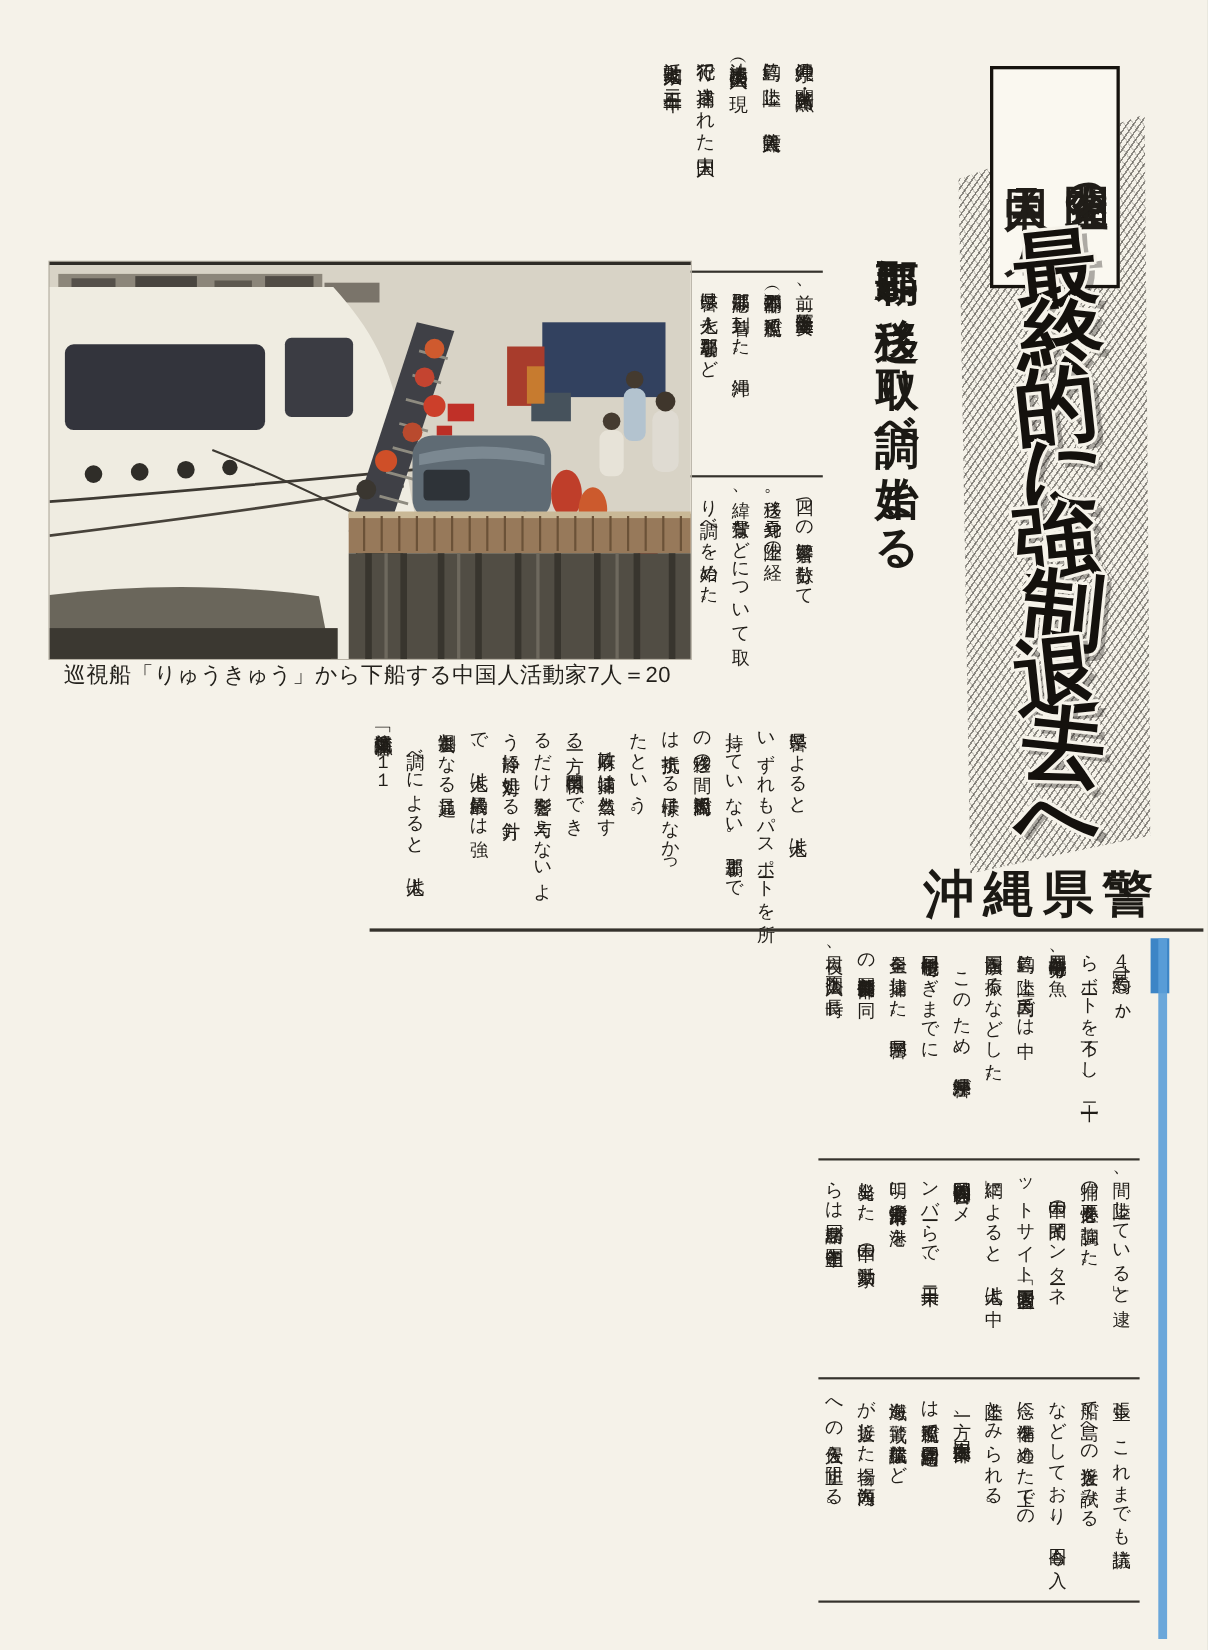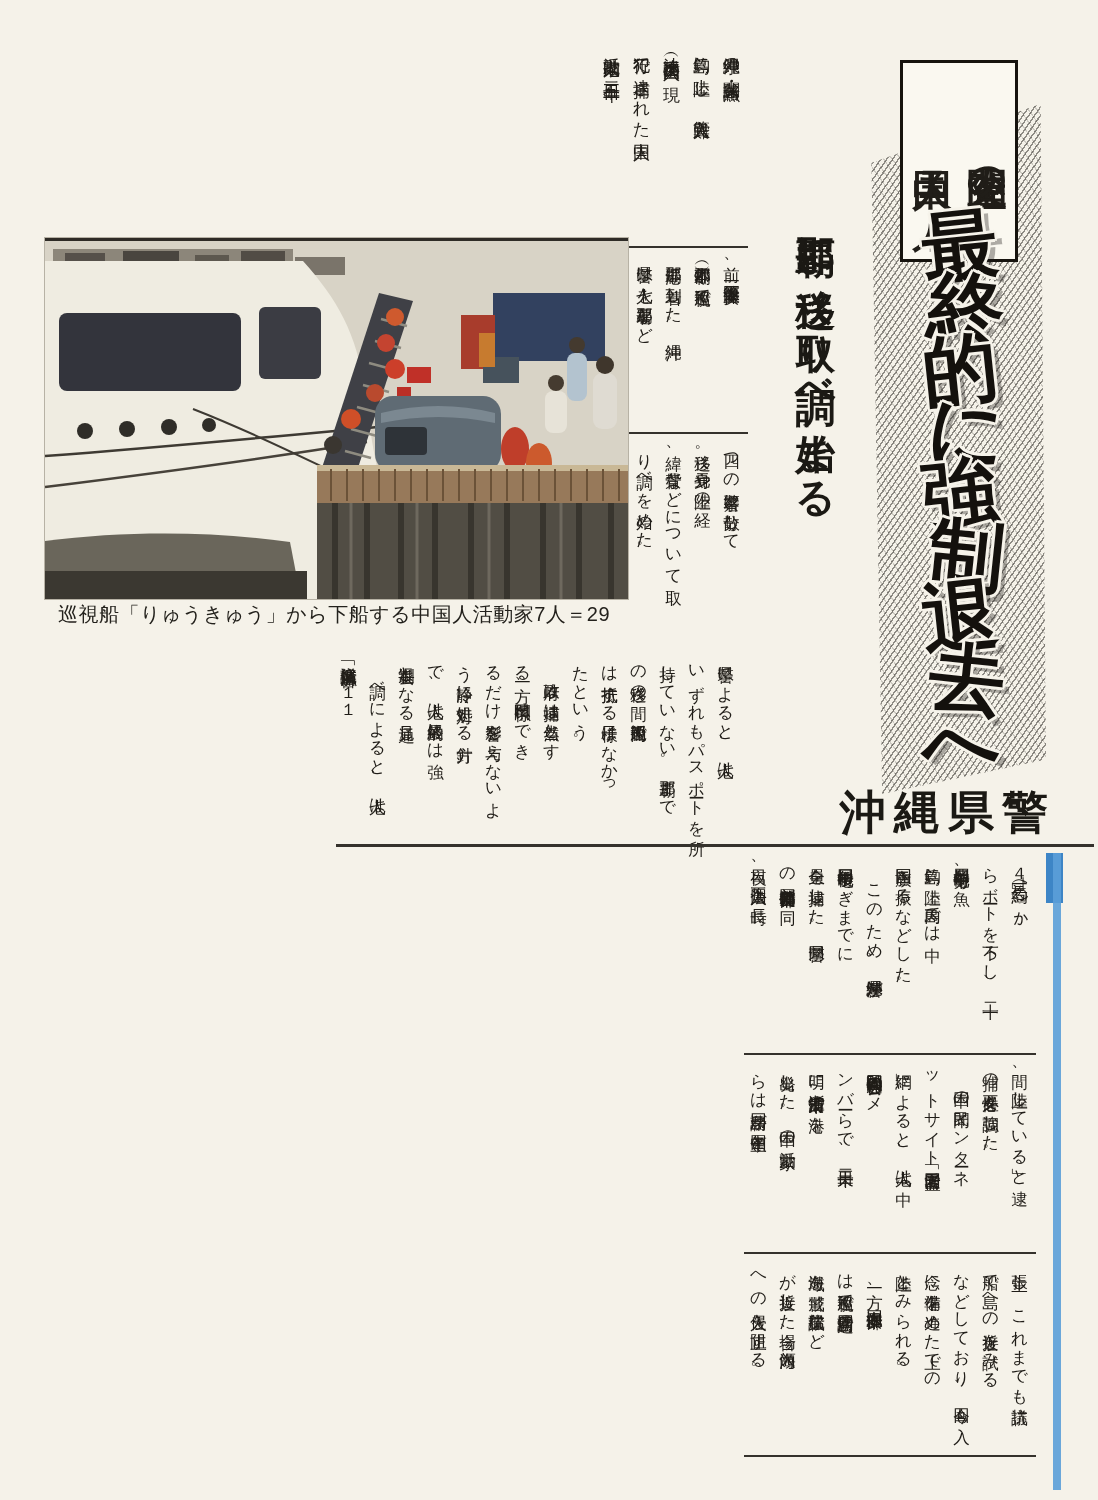--- a/index.html
+++ b/index.html
@@ -172,21 +172,21 @@
       <rect x="272" y="226" width="311" height="36" fill="#97795a"></rect>
       <rect x="272" y="224" width="311" height="6" fill="#c9b896"></rect>
       <path d="M286,228 v32 M302,228 v32 M318,228 v32 M334,228 v32 M350,228 v32 M366,228 v32 M382,228 v32 M398,228 v32 M414,228 v32 M430,228 v32 M446,228 v32 M462,228 v32 M478,228 v32 M494,228 v32 M510,228 v32 M526,228 v32 M542,228 v32 M558,228 v32 M574,228 v32" stroke="#6b5238" stroke-width="2"></path>
       <rect x="272" y="262" width="311" height="96" fill="#514d44"></rect>
       <path d="M290,262 v96 M322,262 v96 M356,262 v96 M390,262 v96 M426,262 v96 M462,262 v96 M498,262 v96 M534,262 v96 M566,262 v96" stroke="#38352e" stroke-width="6"></path>
       <path d="M306,262 v96 M372,262 v96 M444,262 v96 M516,262 v96" stroke="#6e695e" stroke-width="3"></path>
     </g>
   </svg>
 
   <div class="caption">
-    <div>巡視船「りゅうきゅう」から下船する中国人活動家7人＝29</div>
+    <div>巡視船「りゅうきゅう」から下船する中国人活動家7人＝20</div>
   </div>
 
   <div class="vblock tight" style="left:334px;top:654px;width:406px;height:194px;">
       <div class="vcol">県警によると、七人は</div>
       <div class="vcol">いずれもパスポートを所</div>
       <div class="vcol">持していない。那覇まで</div>
       <div class="vcol">の移送の間、巡視船内で</div>
       <div class="vcol">は抵抗する様子はなかっ</div>
       <div class="vcol">たという。</div>
       <div class="vcol">　政府は逮捕は当然とす</div>

